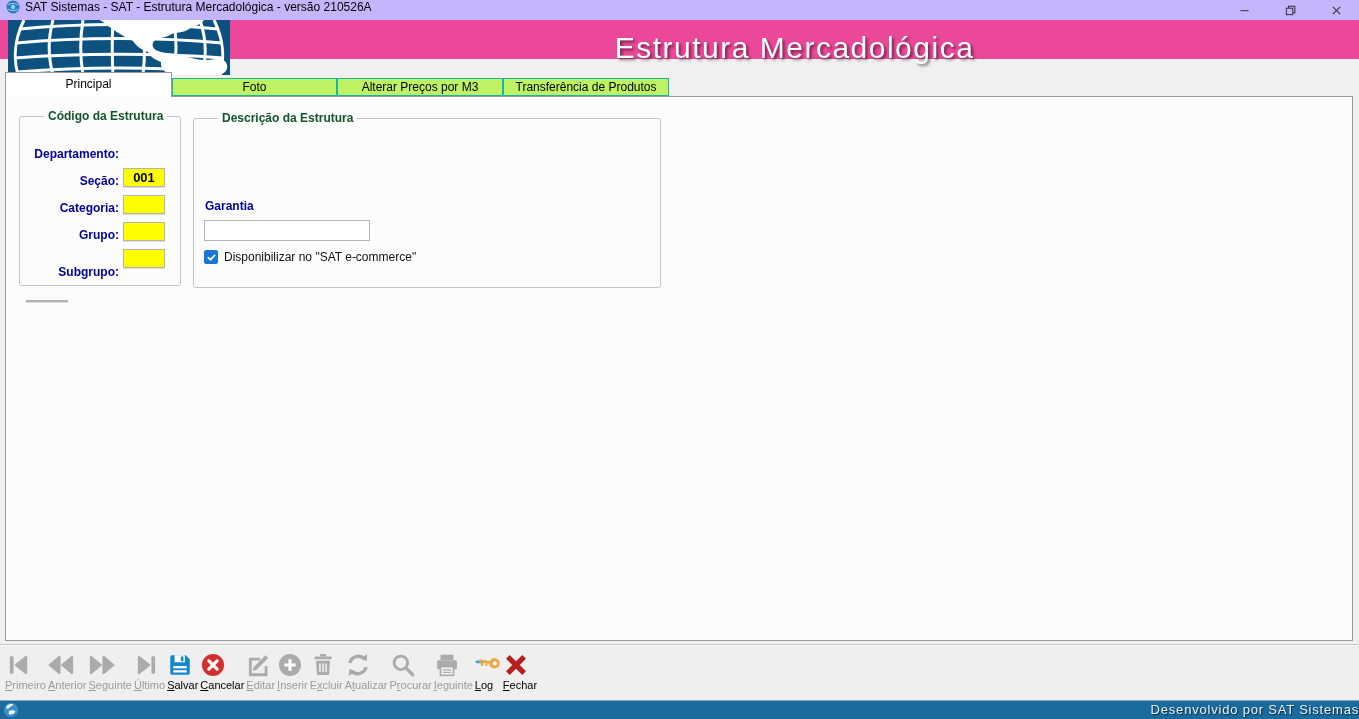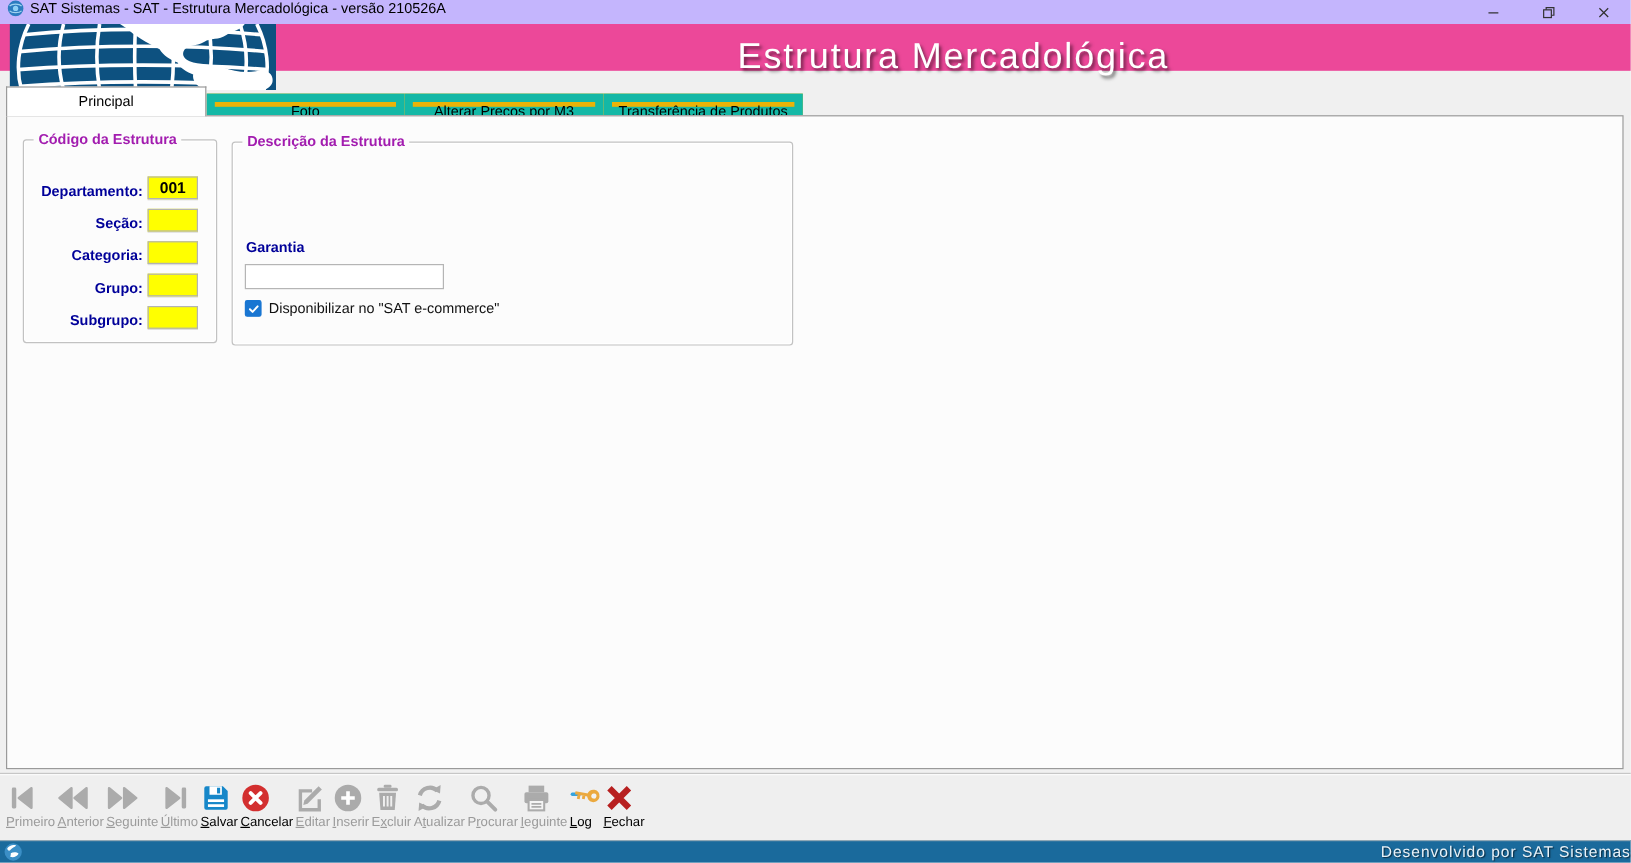--- a/index.html
+++ b/index.html
@@ -23,38 +23,38 @@
   .logo { position:absolute; left:8px; top:0; width:222px; height:55px; }
   .logo svg { width:100%; height:100%; display:block; }
   .header-title {
     position:absolute; left:230px; right:0; top:0; height:55px;
     display:flex; align-items:center; justify-content:center;
     color:#ffffff; font-size:30px; letter-spacing:1.5px; font-weight:normal;
     text-shadow:2px 2px 3px rgba(0,0,0,.55);
   }
   
   .tabstrip { position:absolute; top:75px; left:0; right:0; height:21px; background:#f0f0f0; }
-  .tab { position:absolute; top:3px; height:18px; background:#eab308; border:7px solid #14b8a6;
+  .tab { position:absolute; top:3px; height:18px; background:#bef264; border:1px solid #14b8a6;
          font-size:12px; color:#000; text-align:center; line-height:17px; cursor:default; }
   .tab:nth-of-type(1){ left:5px;  width:167px; }
   .tab:nth-of-type(2){ left:172px; width:165px; }
   .tab:nth-of-type(3){ left:337px; width:166px; }
   .tab:nth-of-type(4){ left:503px; width:166px; }
   .tab.active { top:-3px; height:25px; line-height:23px; background:#ffffff;
                 border:1px solid #9a9a9a; border-bottom:none; z-index:5; }
   
   .panel { position:absolute; top:96px; left:5px; width:1348px; height:545px;
            background:#fcfcfc; border:1px solid #9a9a9a; z-index:1; }
   .groupbox { position:absolute; border:1px solid #c2c2c2; border-radius:3px;
               box-shadow: inset 0 0 0 1px #ffffff; }
-  .legend { position:absolute; top:-8px; left:8px; background:#fcfcfc; padding:0 4px;
-            font-size:12px; font-weight:bold; color:#a21caf; white-space:nowrap; }
+  .legend { position:absolute; top:-8px; left:24px; background:#fcfcfc; padding:0 4px;
+            font-size:12px; font-weight:bold; color:#14532d; white-space:nowrap; }
   .gb-codigo { left:13px; top:19px; width:162px; height:170px; }
   .gb-desc   { left:187px; top:21px; width:468px; height:170px; }
-  .code-row { position:absolute; left:2px; height:19px; display:flex; align-items:flex-end; }
+  .code-row { position:absolute; left:2px; height:19px; display:flex; align-items:flex-start; }
   .field-label { display:inline-block; width:97px; text-align:right;
                  font-size:12px; font-weight:bold; color:#000099; }
   .yellow-field { background:#ffff00; border:1px solid #b3b3b3; box-shadow:0 1px 0 #dedede;margin-top:21px; }
   .code-field { width:42px; height:19px; margin-left:4px; font-size:13px; font-weight:bold;
                 color:#000; text-align:center; line-height:17px; }
   .desc-field { position:absolute; left:10px; top:28px; width:441px; height:19px;
                 font-size:12px; font-weight:bold; color:#000099; line-height:17px; padding-left:5px; }
   .garantia-label { position:absolute; left:11px; top:80px; font-size:12px; font-weight:bold; color:#000099; }
   .garantia-input { position:absolute; left:10px; top:101px; width:166px; height:21px;
                     background:#fff; border:1px solid #b5b5b5; font-size:12px; padding:0 4px;
@@ -160,21 +160,21 @@
         <div class="yellow-field code-field"></div>
       </div>
       <div class="code-row" style="top: 84px;">
         <span class="field-label">Categoria:</span>
         <div class="yellow-field code-field"></div>
       </div>
       <div class="code-row" style="top: 111px;">
         <span class="field-label">Grupo:</span>
         <div class="yellow-field code-field"></div>
       </div>
-      <div class="code-row" style="top: 138px;">
+      <div class="code-row" style="top: 148px; flex-direction: column;">
         <span class="field-label">Subgrupo:</span>
         <div class="yellow-field code-field"></div>
       </div>
     </div>
 
   <div class="groupbox gb-desc">
     <span class="legend">Descrição da Estrutura</span>
     <span class="garantia-label">Garantia</span>
     <input class="garantia-input" value="" style="">
     <div class="chk-row">

